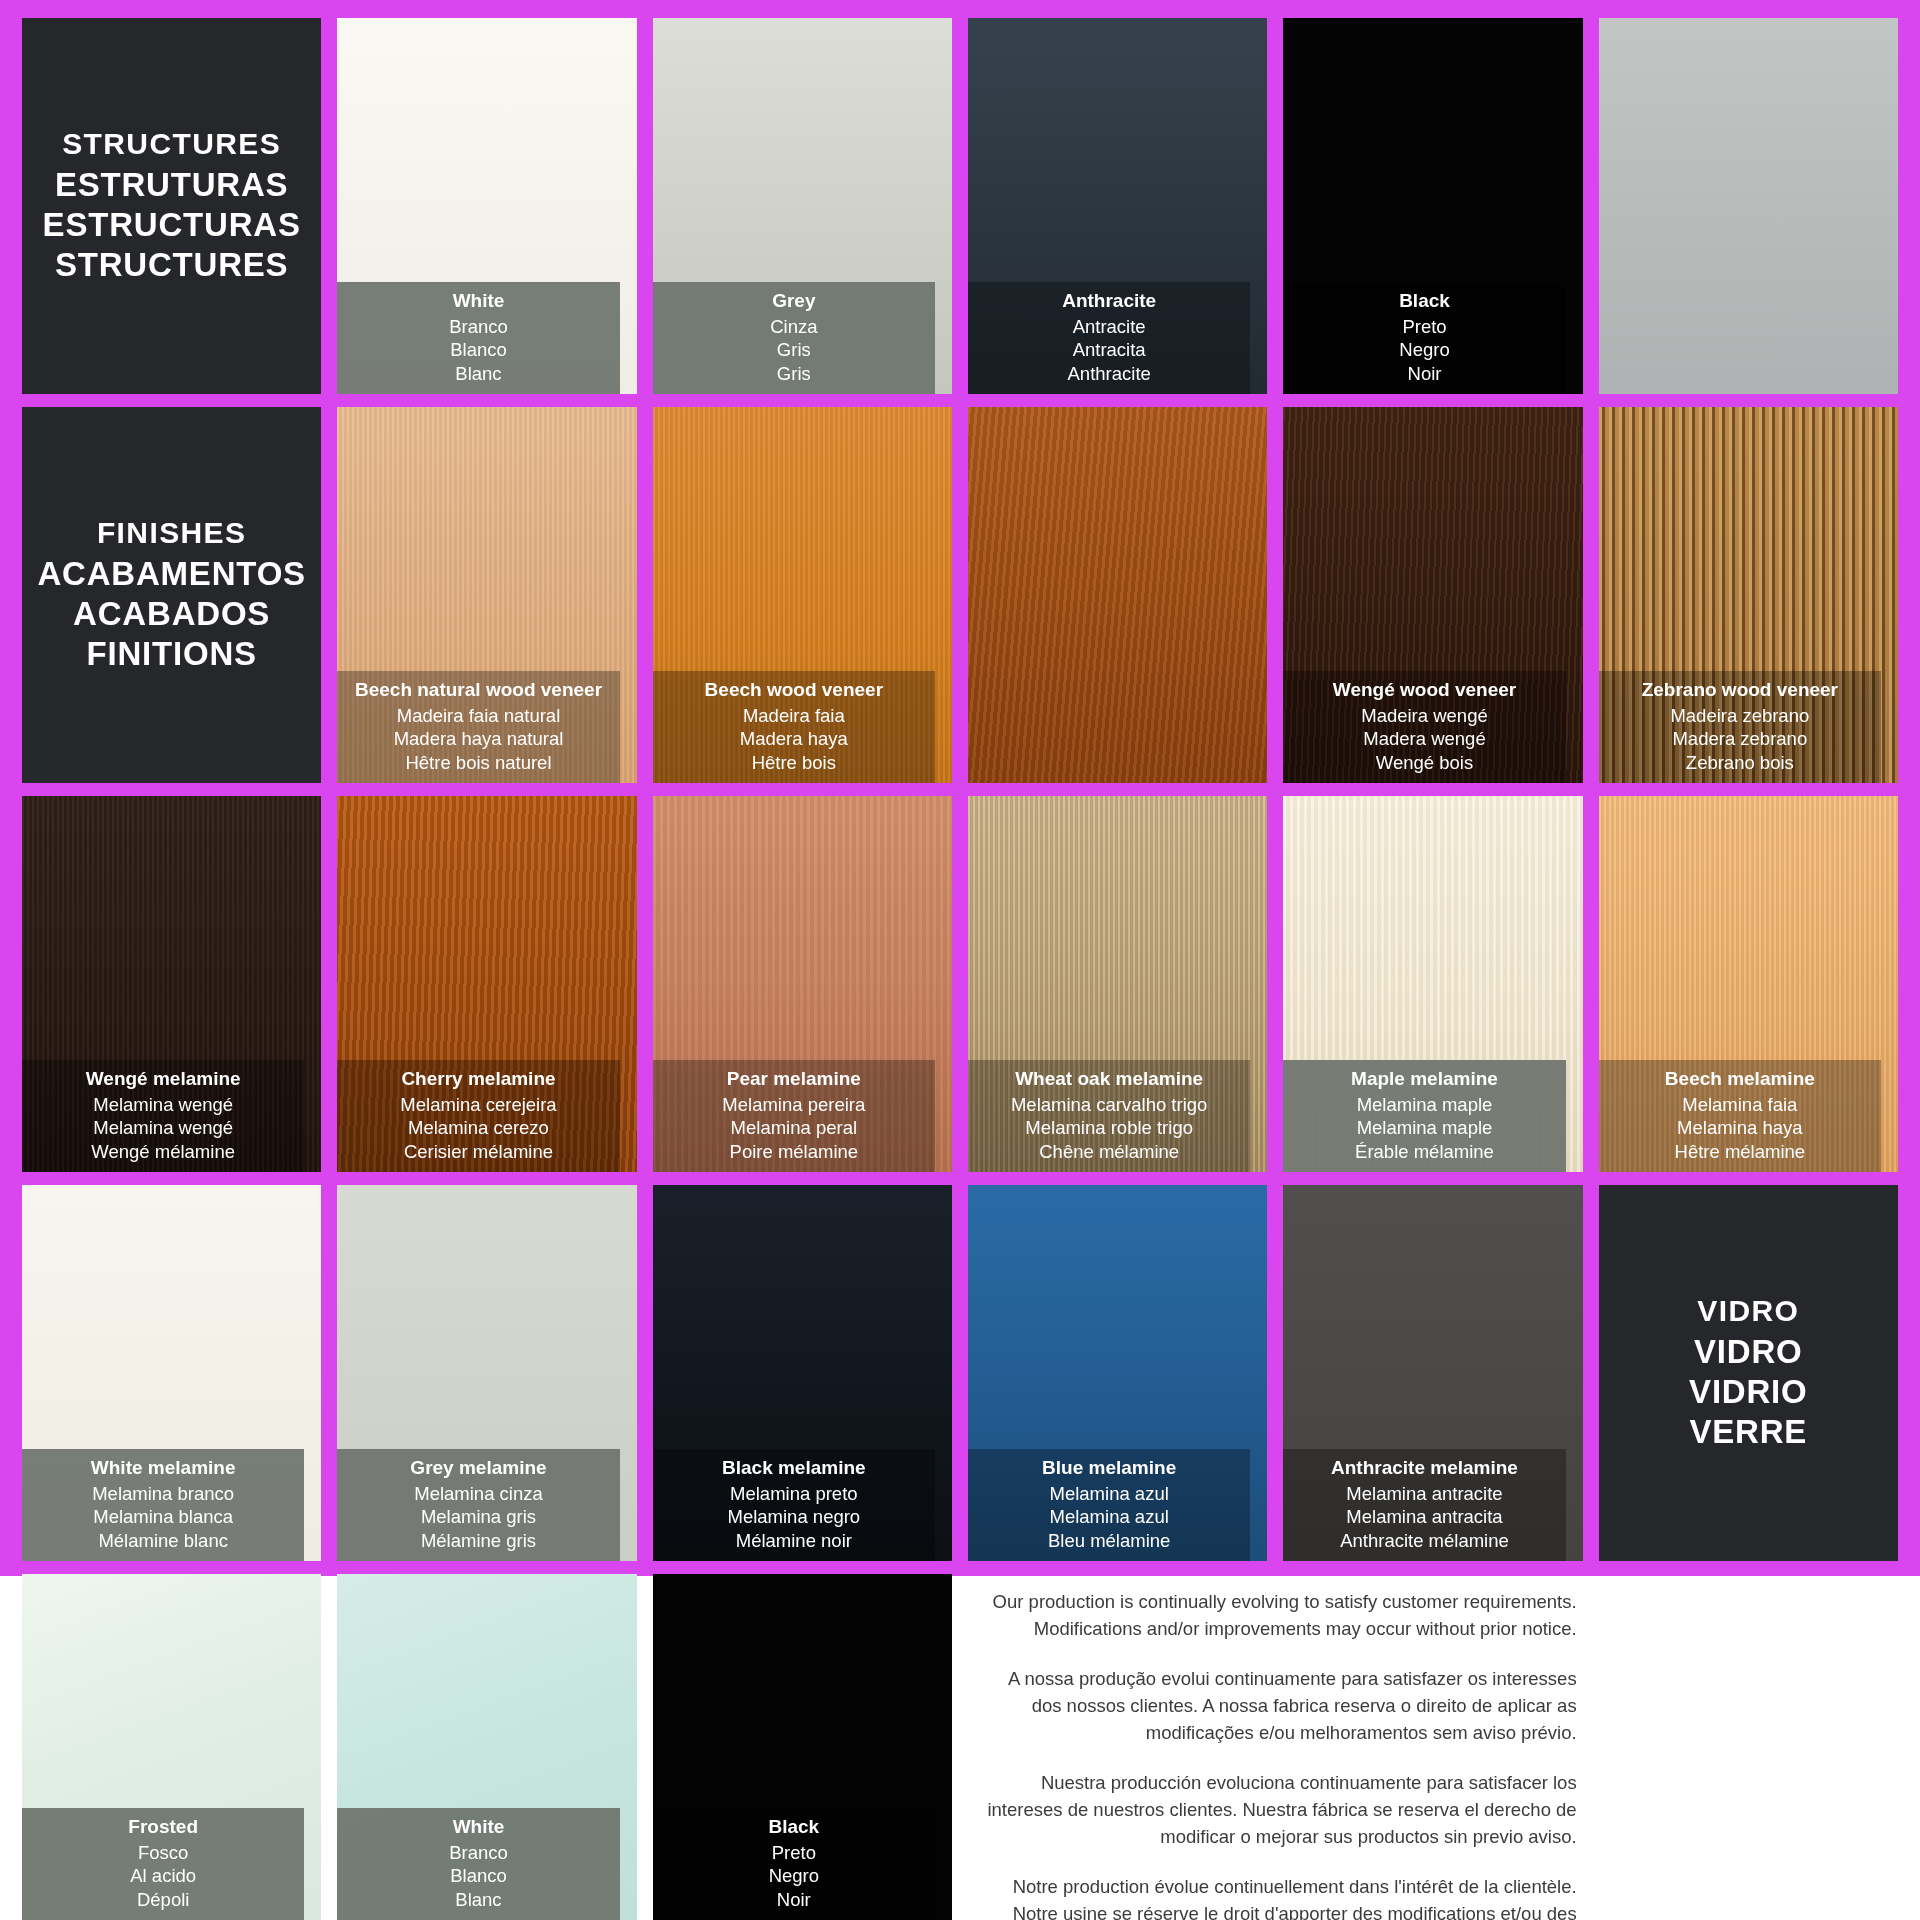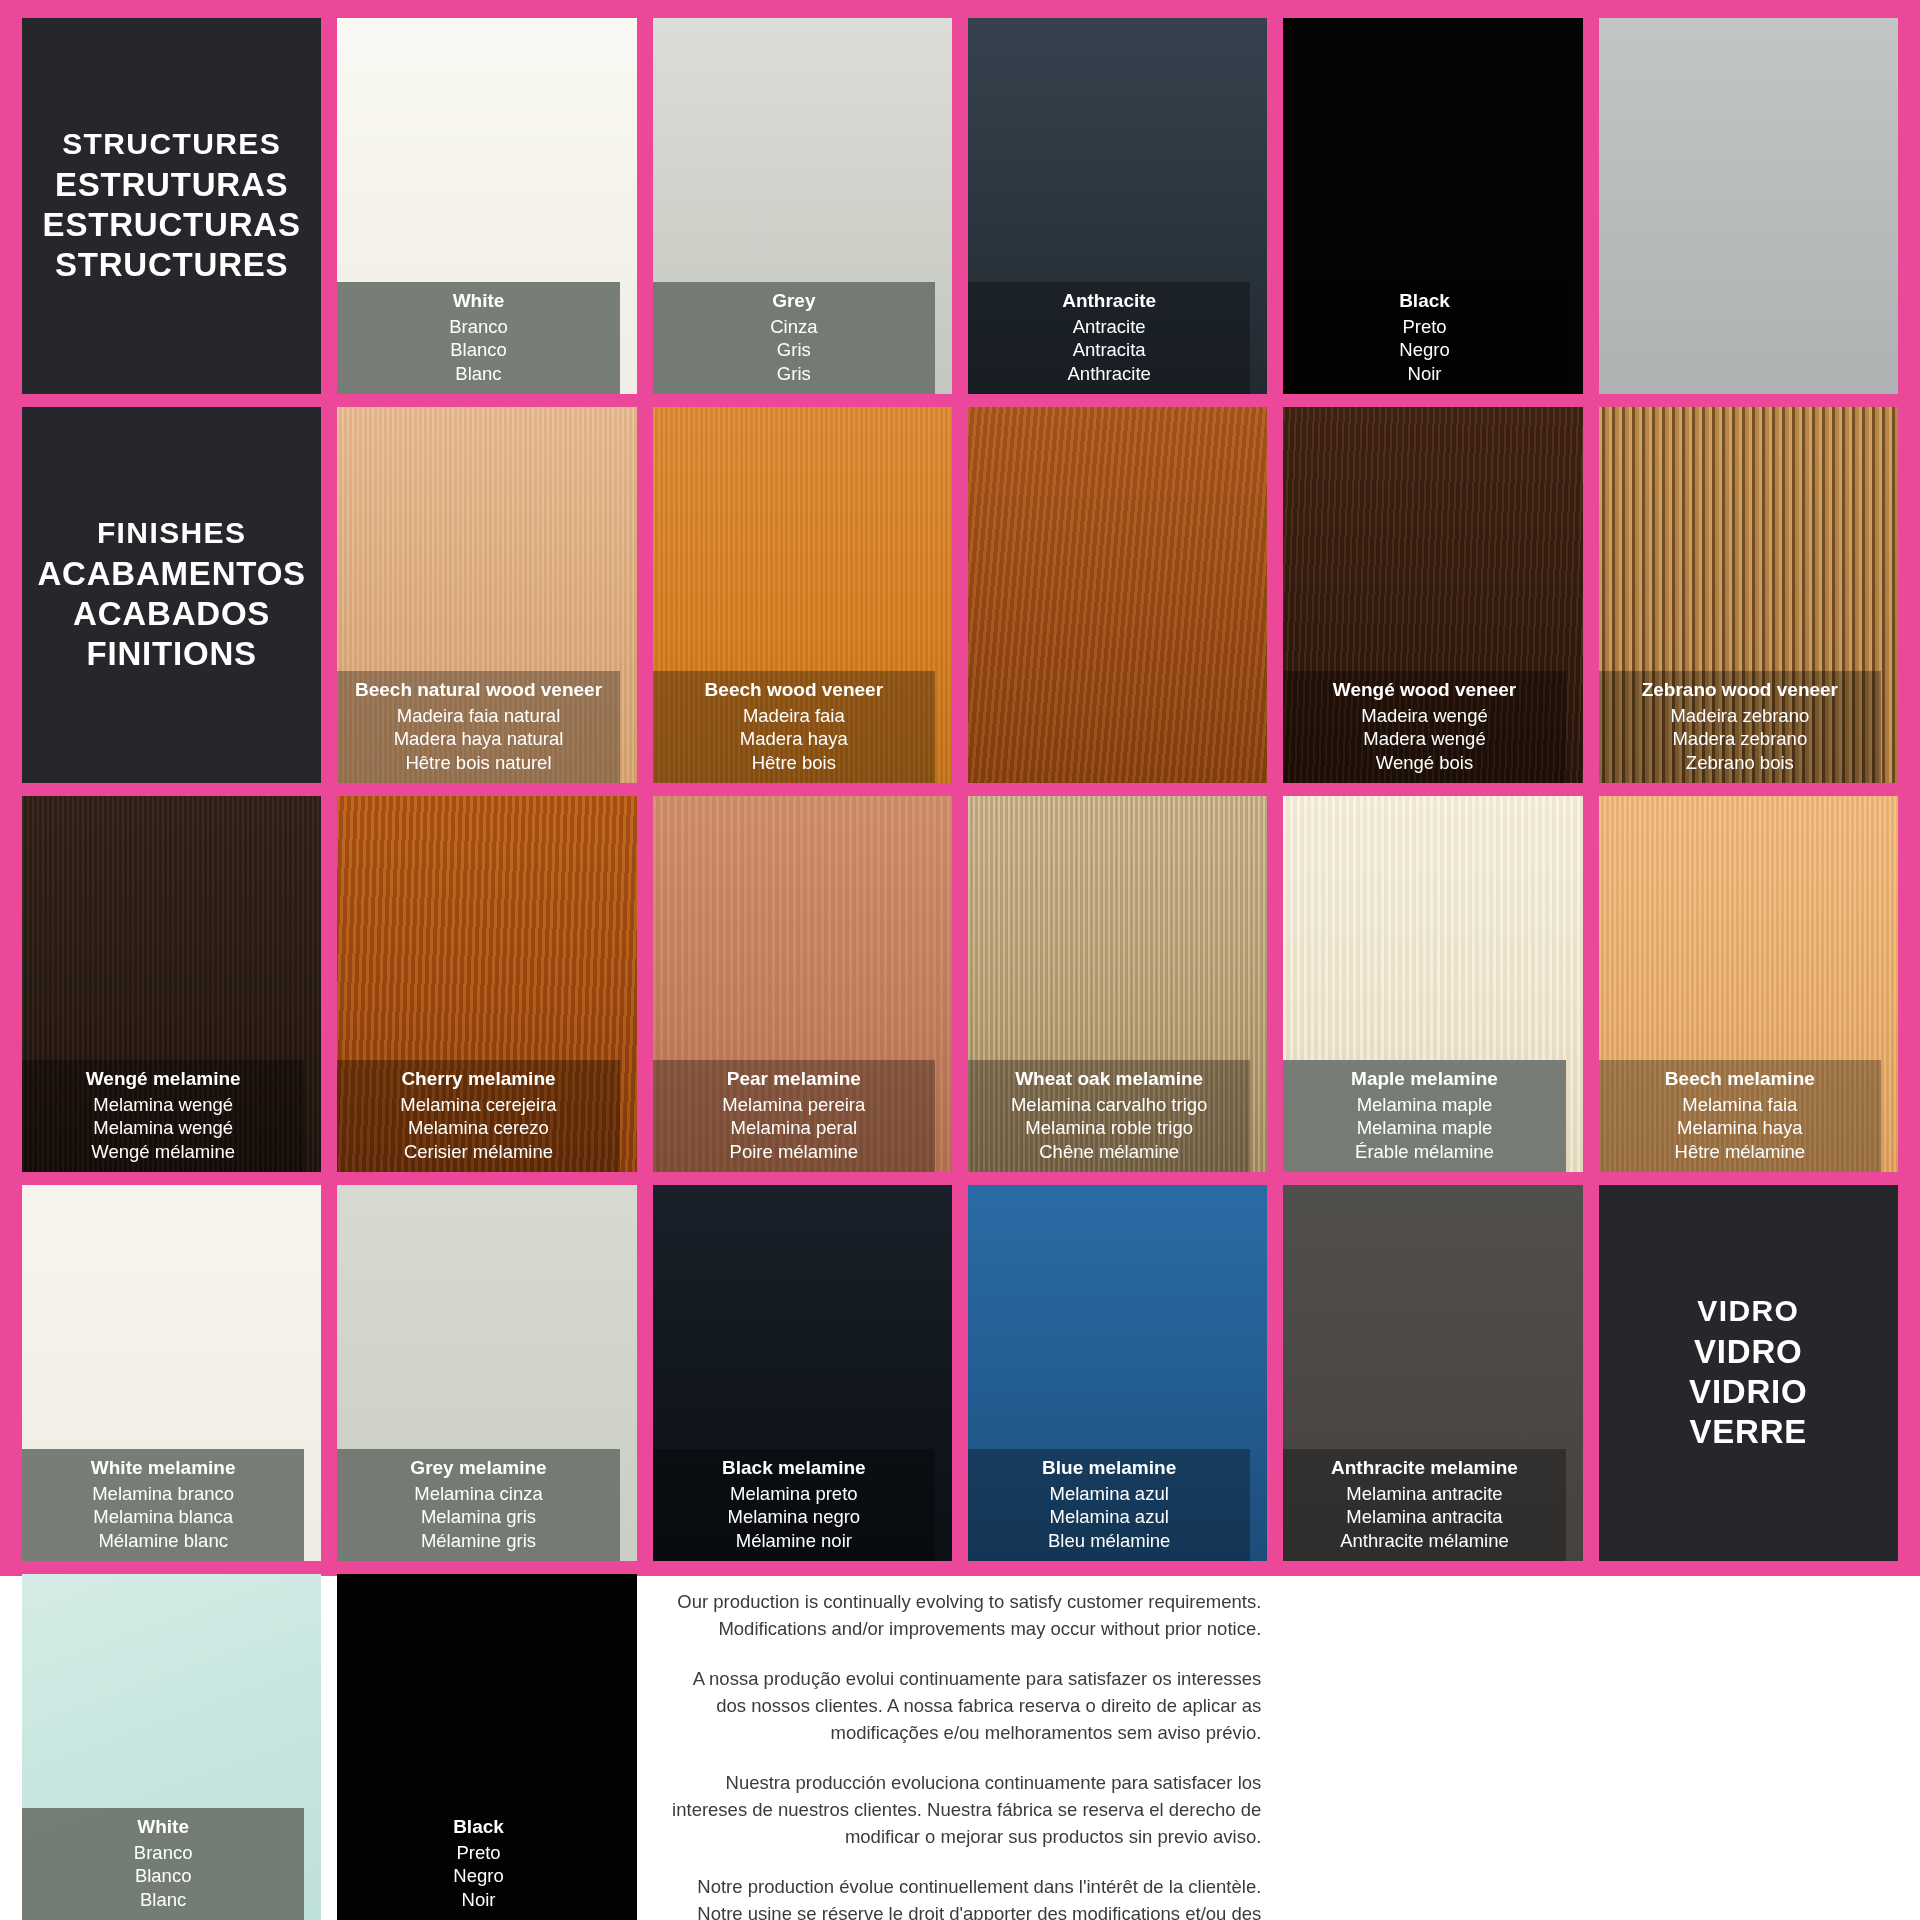--- a/index.html
+++ b/index.html
@@ -9,21 +9,21 @@
     height: 1920px;
     background: #ffffff;
     font-family: "Liberation Sans", sans-serif;
     overflow: hidden;
   }
 
   #sheet {
     position: relative;
     width: 1920px;
     height: 1576px;
-    background: #ec4899;
+    background: #d946ef;
     padding: 18px 22px 14px 22px;
   }
 
   .grid {
     display: grid;
     grid-template-columns: repeat(6, 1fr);
     grid-template-rows: 376px 376px 376px 376px 346px;
     column-gap: 16px;
     row-gap: 13px;
     width: 100%;
@@ -335,20 +335,29 @@
 
     <div class="section-cell">
       <div class="section-inner">
         <div class="section-title">VIDRO</div>
         <div class="section-sub">VIDRO</div>
         <div class="section-sub">VIDRIO</div>
         <div class="section-sub">VERRE</div>
       </div>
     </div>
 
+    <div class="swatch">
+      <div class="fill" style="background:#e2efe5;background-image:linear-gradient(160deg,#eef6ef 0%,#e1eee6 45%,#d9e9e0 100%);"></div>
+      <div class="caption cap-grey">
+        <span class="name">Frosted</span>
+        <span class="alt">Fosco</span>
+        <span class="alt">Al acido</span>
+        <span class="alt">Dépoli</span>
+      </div>
+    </div>
 
     <div class="swatch">
       <div class="fill" style="background:#cae7e0;background-image:linear-gradient(160deg,#d6ece6 0%,#c7e6df 50%,#bfe0d9 100%);"></div>
       <div class="caption cap-grey">
         <span class="name">White</span>
         <span class="alt">Branco</span>
         <span class="alt">Blanco</span>
         <span class="alt">Blanc</span>
       </div>
     </div>

